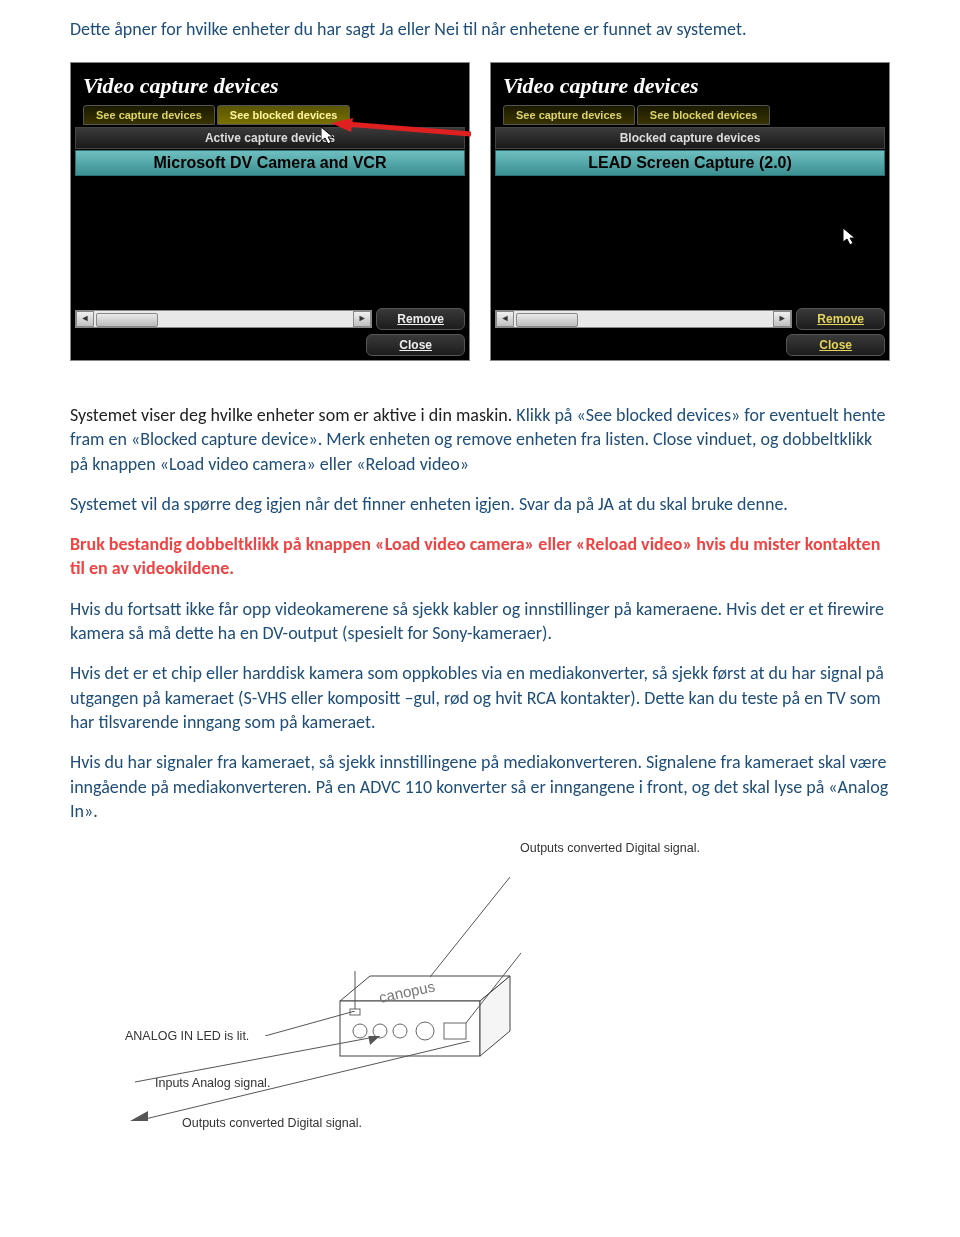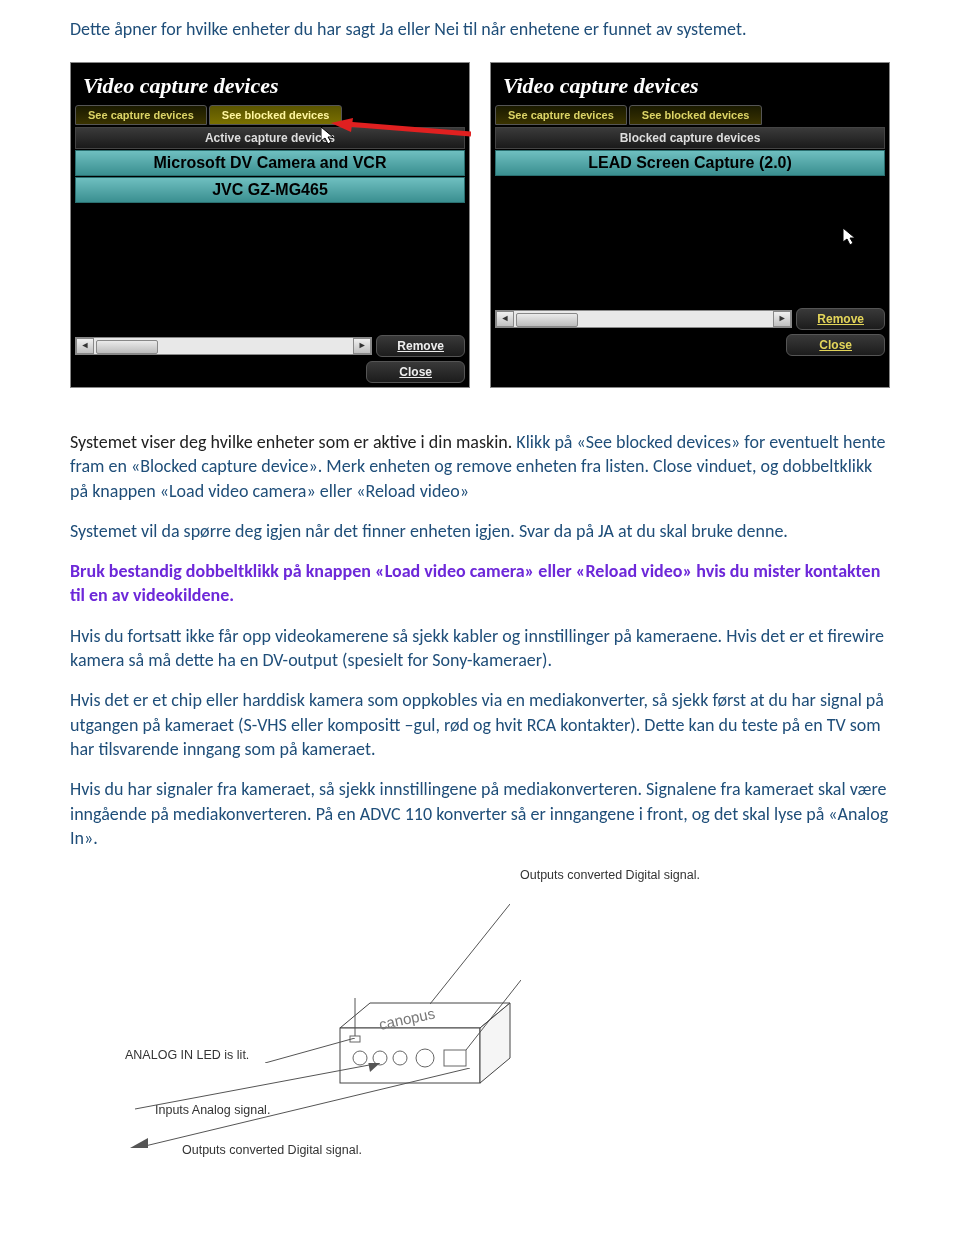--- a/index.html
+++ b/index.html
@@ -35,21 +35,21 @@
     color: #fff;
     font-style: italic;
     font-weight: bold;
     font-size: 22px;
     padding: 10px 12px 6px;
     font-family: "Times New Roman", serif;
   }
   .tabs {
     display: flex;
     gap: 2px;
-    padding: 0 4px;
+    padding: 0 12px;
   }
   .tab {
     flex: 0 0 auto;
     background: linear-gradient(#1a1a00, #3a3300);
     border: 1px solid #555;
     color: #dcd466;
     font-size: 11px;
     font-weight: bold;
     padding: 3px 12px;
     border-radius: 3px 3px 0 0;
@@ -160,21 +160,21 @@
     justify-content: flex-end;
     padding: 4px;
   }
   .para {
     font-size: 18px;
     color: #1F4E79;
     margin: 0 0 16px 0;
     line-height: 1.35;
   }
   .para .black { color: #222; }
-  .bold { font-weight: bold; color: #6d28d9; }
+  .bold { font-weight: bold; color: #ef4444; }
 
   .diagram {
     margin-top: 18px;
     position: relative;
     height: 290px;
     font-family: Arial, sans-serif;
     font-size: 12.5px;
     color: #333;
   }
   .diagram .box {
@@ -203,21 +203,20 @@
     </div>
     <svg class="arrow-red" width="140" height="26" viewBox="0 0 140 26">
       <line x1="140" y1="16" x2="15" y2="6" stroke="#e02020" stroke-width="5"></line>
       <polygon points="0,5 22,0 20,14" fill="#e02020"></polygon>
     </svg>
     <svg class="cursor-top" width="14" height="18" viewBox="0 0 14 18">
       <polygon points="0,0 0,14 4,11 7,17 10,15 7,10 12,10" fill="#fff" stroke="#000" stroke-width="1"></polygon>
     </svg>
     <div class="header-row">Active capture devices</div>
     <div class="device-row">Microsoft DV Camera and VCR</div>
-    <div class="device-row">JVC GZ-MG465</div>
     <div class="blackarea"></div>
     <div class="scroll-row">
       <div class="scrollbar">
         <div class="sb-btn">◄</div>
         <div class="sb-track">
             <div class="sb-thumb"></div>
           </div>
         <div class="sb-btn">►</div>
       </div>
       <div class="darkbtn">Remove</div>
@@ -284,21 +283,21 @@
 
   <svg style="position:absolute; left:360px; top:36px" width="80" height="100">
       <line x1="80" y1="0" x2="0" y2="100" stroke="#555"></line>
     </svg>
 
   <div class="label" style="left:450px; top:105; width:180px">Outputs converted Digital signal.</div>
   <svg style="position:absolute; left:396px; top:112px" width="55" height="70">
       <line x1="55" y1="0" x2="0" y2="70" stroke="#555"></line>
     </svg>
 
-  <div class="label" style="left:55px; top:180px">ANALOG IN LED is lit.</div>
+  <div class="label" style="left:55px; top:188px">ANALOG IN LED is lit.</div>
   <svg style="position:absolute; left:195px; top:170px" width="90" height="25">
       <line x1="0" y1="25" x2="90" y2="0" stroke="#555"></line>
     </svg>
 
   <div class="label" style="left:85px; top:235px">Inputs Analog signal.</div>
   <svg style="position:absolute; left:50px; top:195px" width="260" height="48">
     <line x1="260" y1="0" x2="15" y2="46" stroke="#555"></line>
     <polygon points="260,0 248,-2 250,9" fill="#555"></polygon>
   </svg>
 

